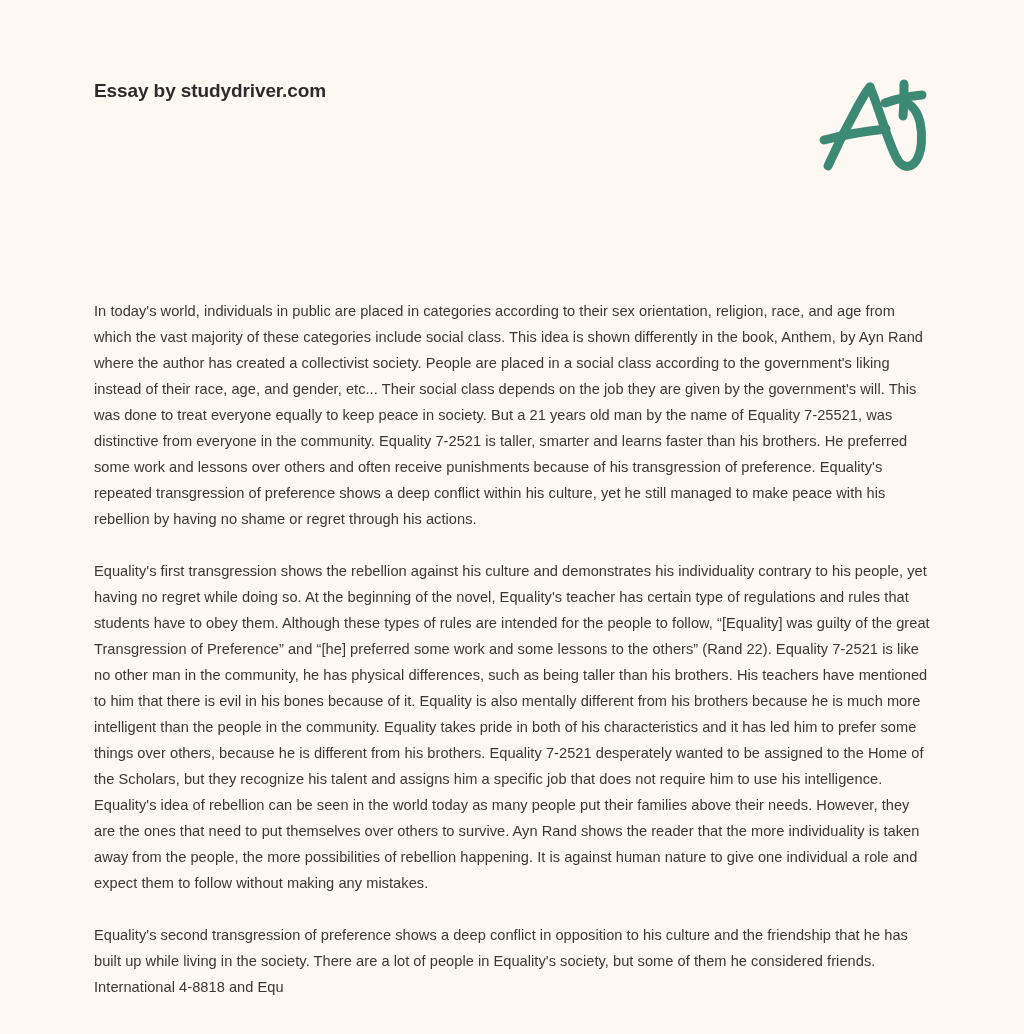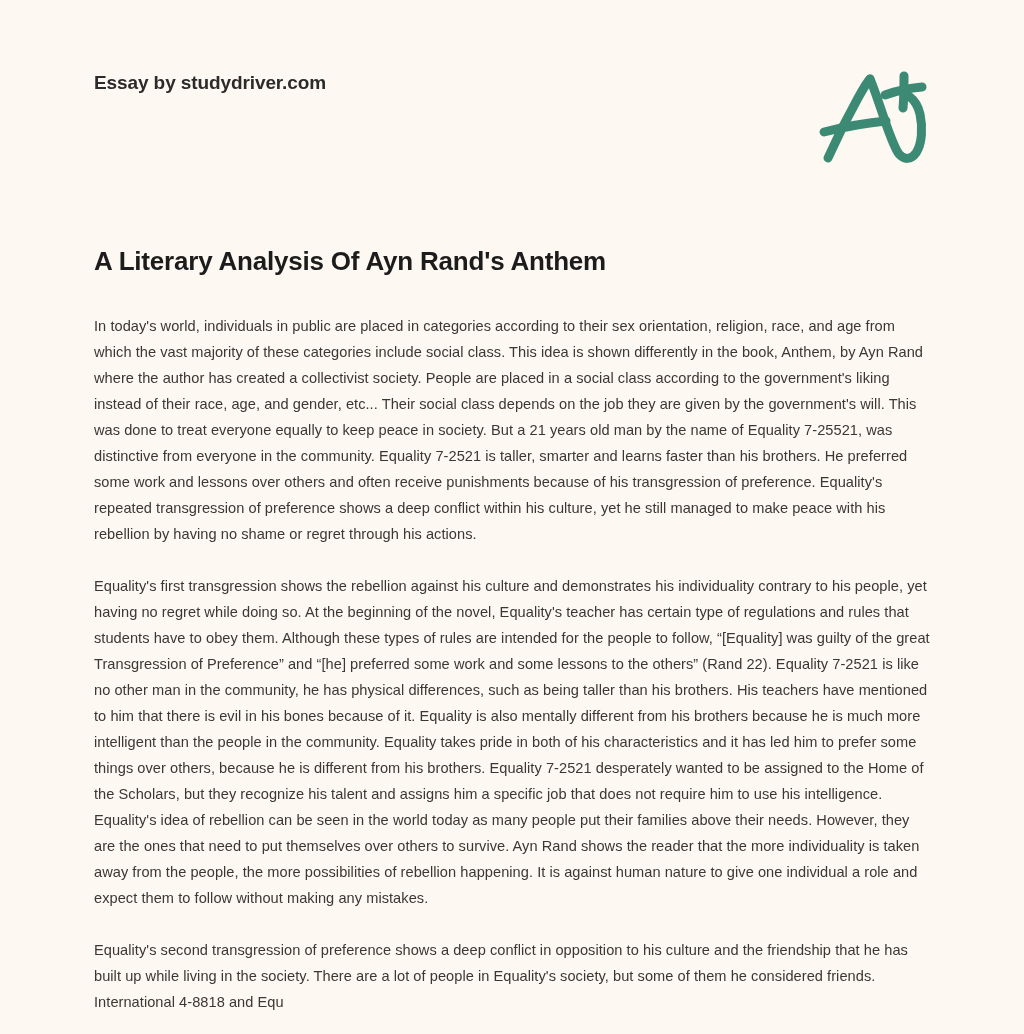--- a/index.html
+++ b/index.html
@@ -21,21 +21,21 @@
     position: relative;
     width: 1024px;
     height: 1034px;
     padding: 0;
   }
 
   
   .header {
     position: absolute;
     left: 0;
-    top: 0;
+    top: 8px;
     width: 892px;
     height: 200px;
   }
 
   .header-text-block {
     position: absolute;
     left: 94px;
     top: 72px;
   }
 
@@ -86,21 +86,21 @@
     color: #1c1c1c;
     letter-spacing: -0.2px;
     line-height: 1.25;
     margin: 0;
   }
 
   
   .body-content {
     position: absolute;
     left: 94px;
-    top: 313px;
+    top: 298px;
     width: 838px;
   }
 
   .para {
     font-size: 14.6px;
     line-height: 26px;
     color: #3c3732;
     margin: 0 0 26px 0;
     text-align: left;
     letter-spacing: 0.05px;
@@ -134,21 +134,20 @@
 
           <path d="M73 29 C 84 25, 98 22, 110 21" stroke-width="9"></path>
 
           <path d="M92 10 C 92 20, 92 32, 91 42" stroke-width="9"></path>
         </g>
       </svg>
     </div>
 
   </div>
 
-  <h1 class="doc-title">A Literary Analysis Of Ayn Rand's Anthem</h1>
 
   <div class="body-content">
     <p class="para">In today's world, individuals in public are placed in categories according to their sex orientation, religion, race, and age from which the vast majority of these categories include social class. This idea is shown differently in the book, Anthem, by Ayn Rand where the author has created a collectivist society. People are placed in a social class according to the government's liking instead of their race, age, and gender, etc... Their social class depends on the job they are given by the government's will. This was done to treat everyone equally to keep peace in society. But a 21 years old man by the name of Equality 7-25521, was distinctive from everyone in the community. Equality 7-2521 is taller, smarter and learns faster than his brothers. He preferred some work and lessons over others and often receive punishments because of his transgression of preference. Equality's repeated transgression of preference shows a deep conflict within his culture, yet he still managed to make peace with his rebellion by having no shame or regret through his actions.</p>
     <p class="para">Equality's first transgression shows the rebellion against his culture and demonstrates his individuality contrary to his people, yet having no regret while doing so. At the beginning of the novel, Equality's teacher has certain type of regulations and rules that students have to obey them. Although these types of rules are intended for the people to follow, “[Equality] was guilty of the great Transgression of Preference” and “[he] preferred some work and some lessons to the others” (Rand 22). Equality 7-2521 is like no other man in the community, he has physical differences, such as being taller than his brothers. His teachers have mentioned to him that there is evil in his bones because of it. Equality is also mentally different from his brothers because he is much more intelligent than the people in the community. Equality takes pride in both of his characteristics and it has led him to prefer some things over others, because he is different from his brothers. Equality 7-2521 desperately wanted to be assigned to the Home of the Scholars, but they recognize his talent and assigns him a specific job that does not require him to use his intelligence. Equality's idea of rebellion can be seen in the world today as many people put their families above their needs. However, they are the ones that need to put themselves over others to survive. Ayn Rand shows the reader that the more individuality is taken away from the people, the more possibilities of rebellion happening. It is against human nature to give one individual a role and expect them to follow without making any mistakes.</p>
     <p class="para">Equality's second transgression of preference shows a deep conflict in opposition to his culture and the friendship that he has built up while living in the society. There are a lot of people in Equality's society, but some of them he considered friends. International 4-8818 and Equ</p>
   </div>
 
 </div>
 
 </body></html>

